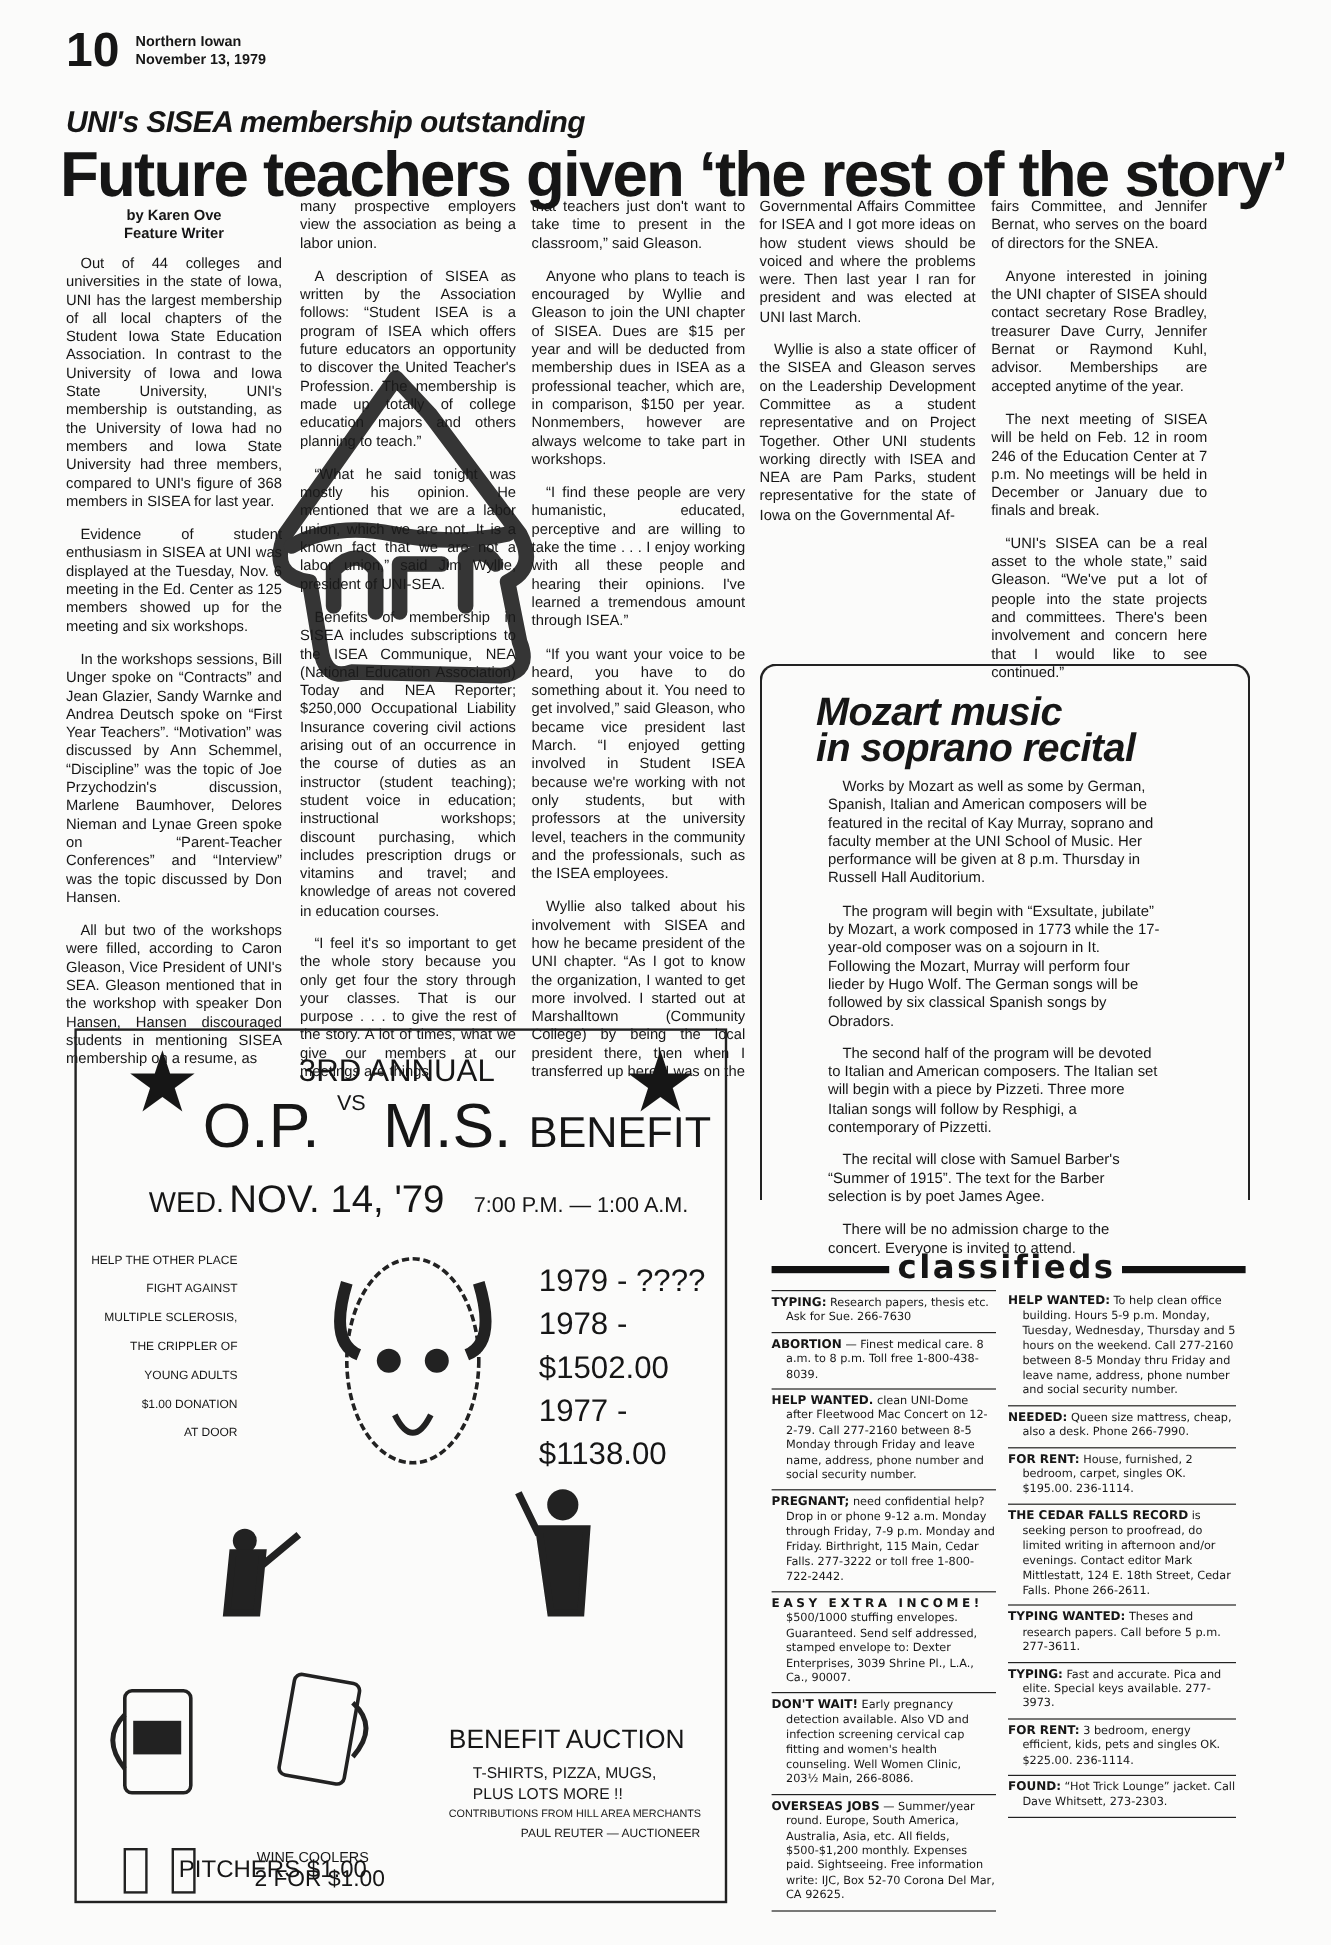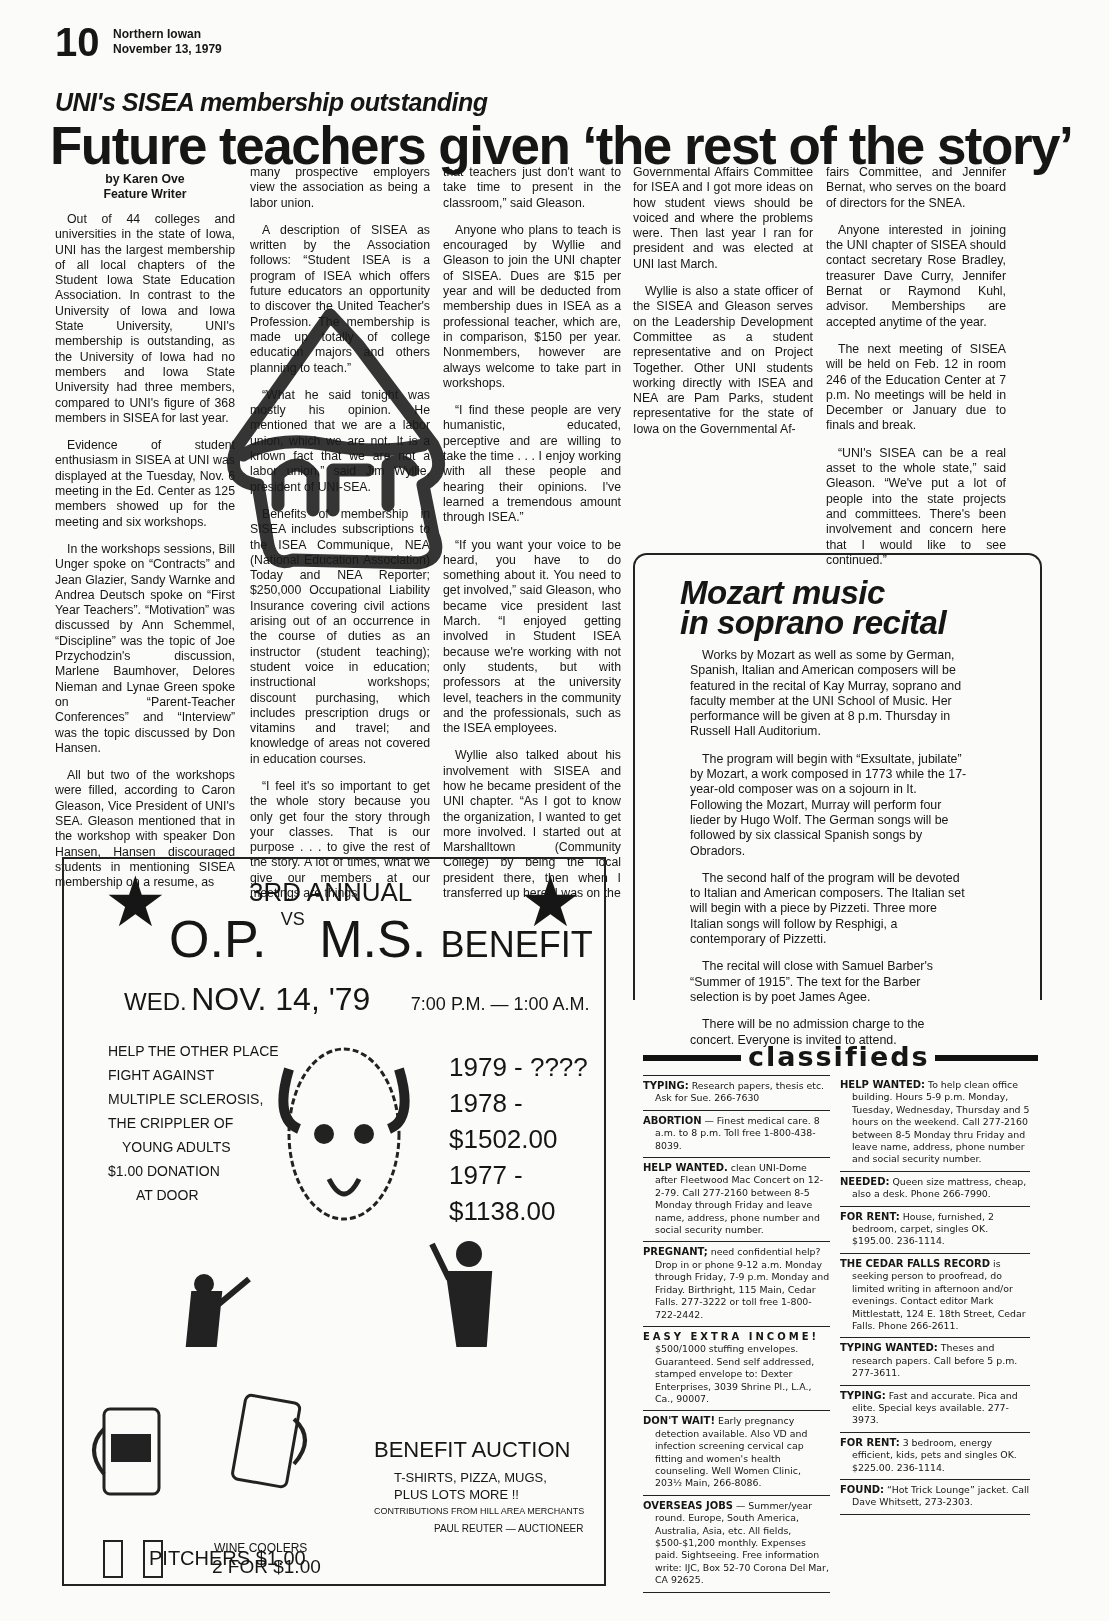--- a/index.html
+++ b/index.html
@@ -110,23 +110,23 @@
   <div class="abs hand" style="left:185px; top:18px; font-size:26px;">3RD ANNUAL</div>
   <div class="abs hand" style="left:105px; top:50px; font-size:52px; white-space:nowrap;">
     <span>O.P.</span>
     <span style="font-size:18px; vertical-align:top;">VS</span>
     <span>M.S.</span>
     <span style="font-size:36px;">BENEFIT</span>
   </div>
   <div class="abs hand" style="left:60px; top:122px; white-space:nowrap;">
     <span style="font-size:24px;">WED.</span>
     <span style="font-size:32px;">NOV. 14, '79</span>
-    <span style="font-size:18px; margin-left:36px;">7:00 P.M. — 1:00 A.M.</span>
-  </div>
-  <div class="abs hand" style="left:44px; top:180px; font-size:14px; line-height:24px;">
+    <span style="font-size:18px; margin-left:20px;">7:00 P.M. — 1:00 A.M.</span>
+  </div>
+  <div class="abs hand" style="left:12px; top:180px; font-size:10px; line-height:24px;text-align:right;">
     <div>HELP THE OTHER PLACE</div>
     <div>FIGHT AGAINST</div>
     <div>MULTIPLE SCLEROSIS,</div>
     <div>THE CRIPPLER OF</div>
     <div style="padding-left:14px;">YOUNG ADULTS</div>
     <div>$1.00 DONATION</div>
     <div style="padding-left:28px;">AT DOOR</div>
   </div>
   <svg class="abs" style="left:205px; top:180px;" width="150" height="190" viewBox="0 0 150 190">
     <ellipse cx="75" cy="95" rx="55" ry="85" fill="none" stroke="#222" stroke-width="3" stroke-dasharray="6 3"></ellipse>

